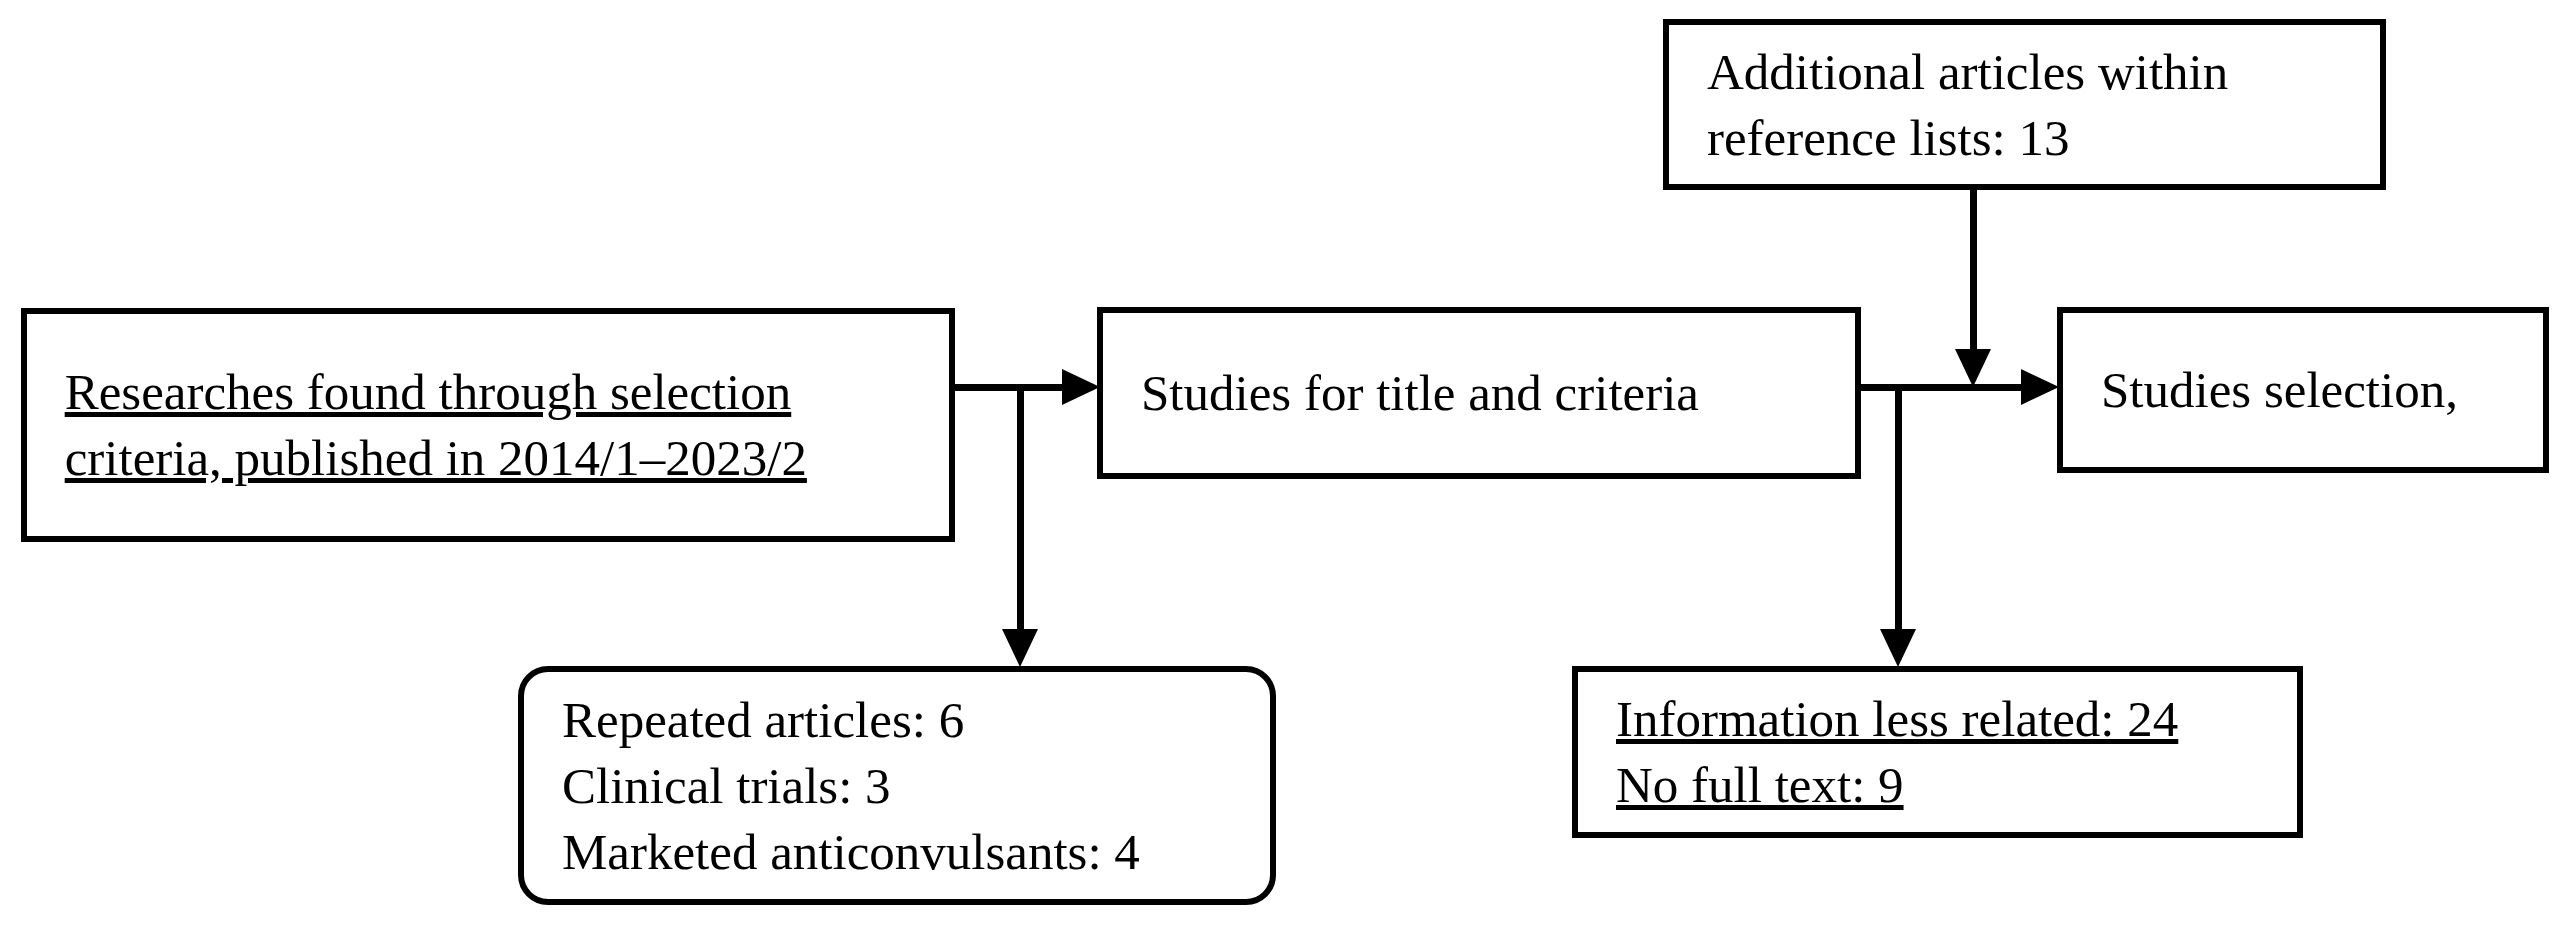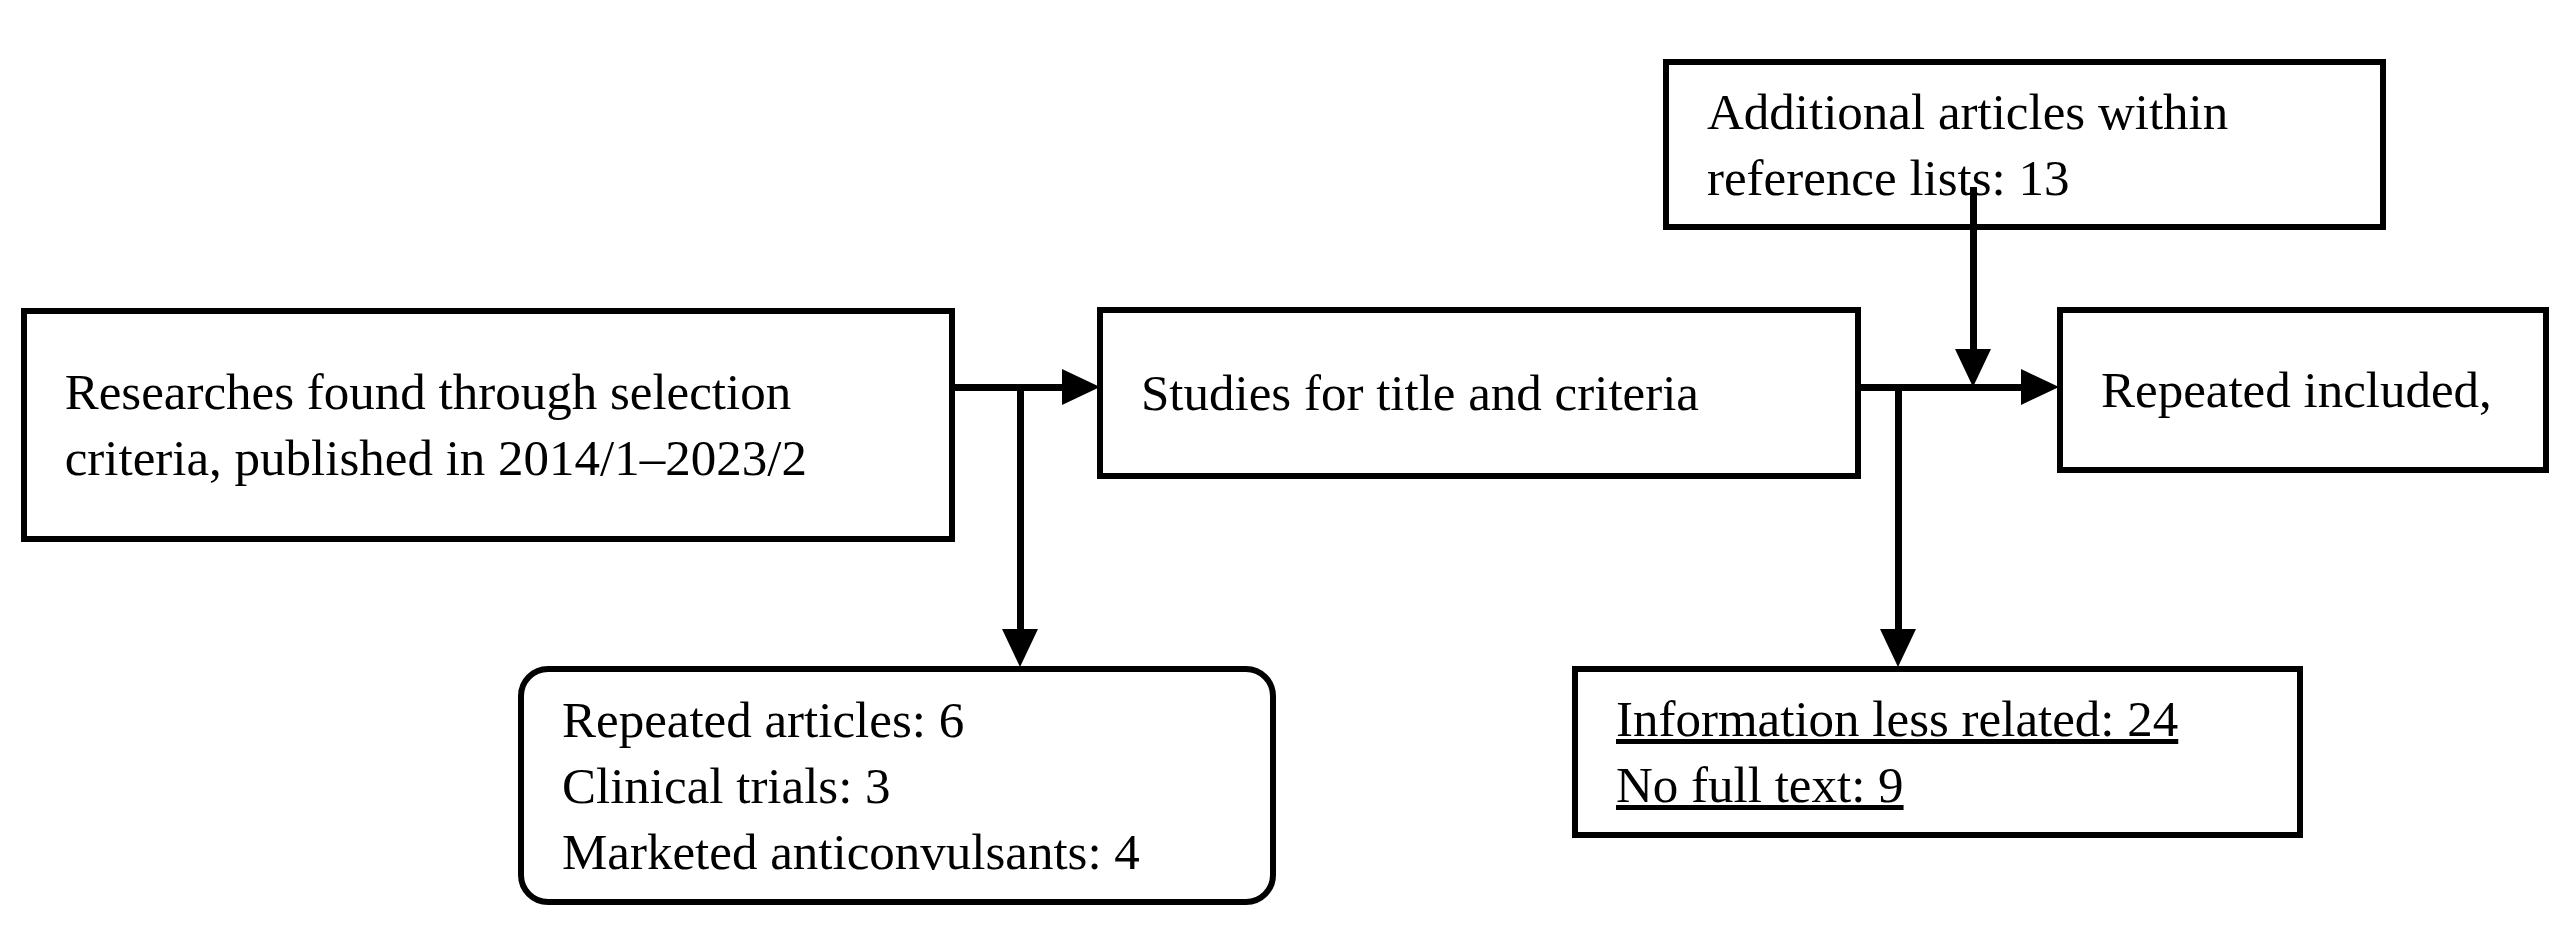--- a/index.html
+++ b/index.html
@@ -49,24 +49,24 @@
   .arrow-down {
     position: absolute;
     width: 0;
     height: 0;
     border-left: 18px solid transparent;
     border-right: 18px solid transparent;
     border-top: 38px solid #000000;
   }
 
   
-  #box-found             { left: 20.7px;   top: 308px; width: 934px; height: 234px; }
+  #box-found             { left: 20.7px;   top: 308px; width: 934px; height: 234px; text-decoration: underline; }
   #box-screening         { left: 1097px; top: 307px; width: 764px;  height: 172px; }
   #box-included          { left: 2057px; top: 307px; width: 492px;  height: 166px; }
-  #box-additional        { left: 1663px; top: 19px;  width: 723px;  height: 171px; margin-top: 40px; }
+  #box-additional        { left: 1663px; top: 19px;  width: 723px;  height: 171px; }
   #box-excluded-initial  { left: 518px;  top: 666px; width: 758px;  height: 239px; border-radius: 30px; }
   #box-excluded-fulltext { left: 1572px; top: 666px; width: 731px;  height: 172px; text-decoration: underline; }
 
   
   #line-found-screening       { left: 951px; top: 384px; width: 116px; }
   #head-found-screening       { left: 1062px; top: 369px; }
   #line-branch-excluded1      { left: 1017px; top: 384px; height: 248px; }
   #head-branch-excluded1      { left: 1002px; top: 629px; }
   #line-screening-included    { left: 1858px; top: 384px; width: 165px; }
   #head-screening-included    { left: 2021px; top: 369px; }
@@ -83,21 +83,21 @@
   <div class="box" id="box-found">
     <span class="line">Researches found through selection</span>
     <span class="line">criteria, published in 2014/1–2023/2</span>
   </div>
 
   <div class="box" id="box-screening">
     <span class="line">Studies for title and criteria</span>
   </div>
 
   <div class="box" id="box-included">
-    <span class="line">Repeated included,</span>
+    <span class="line">Studies selection,</span>
   </div>
 
   <div class="box" id="box-additional">
     <span class="line">Additional articles within</span>
     <span class="line">reference lists: 13</span>
   </div>
 
   <div class="box" id="box-excluded-initial">
     <span class="line">Repeated articles: 6</span>
     <span class="line">Clinical trials: 3</span>

